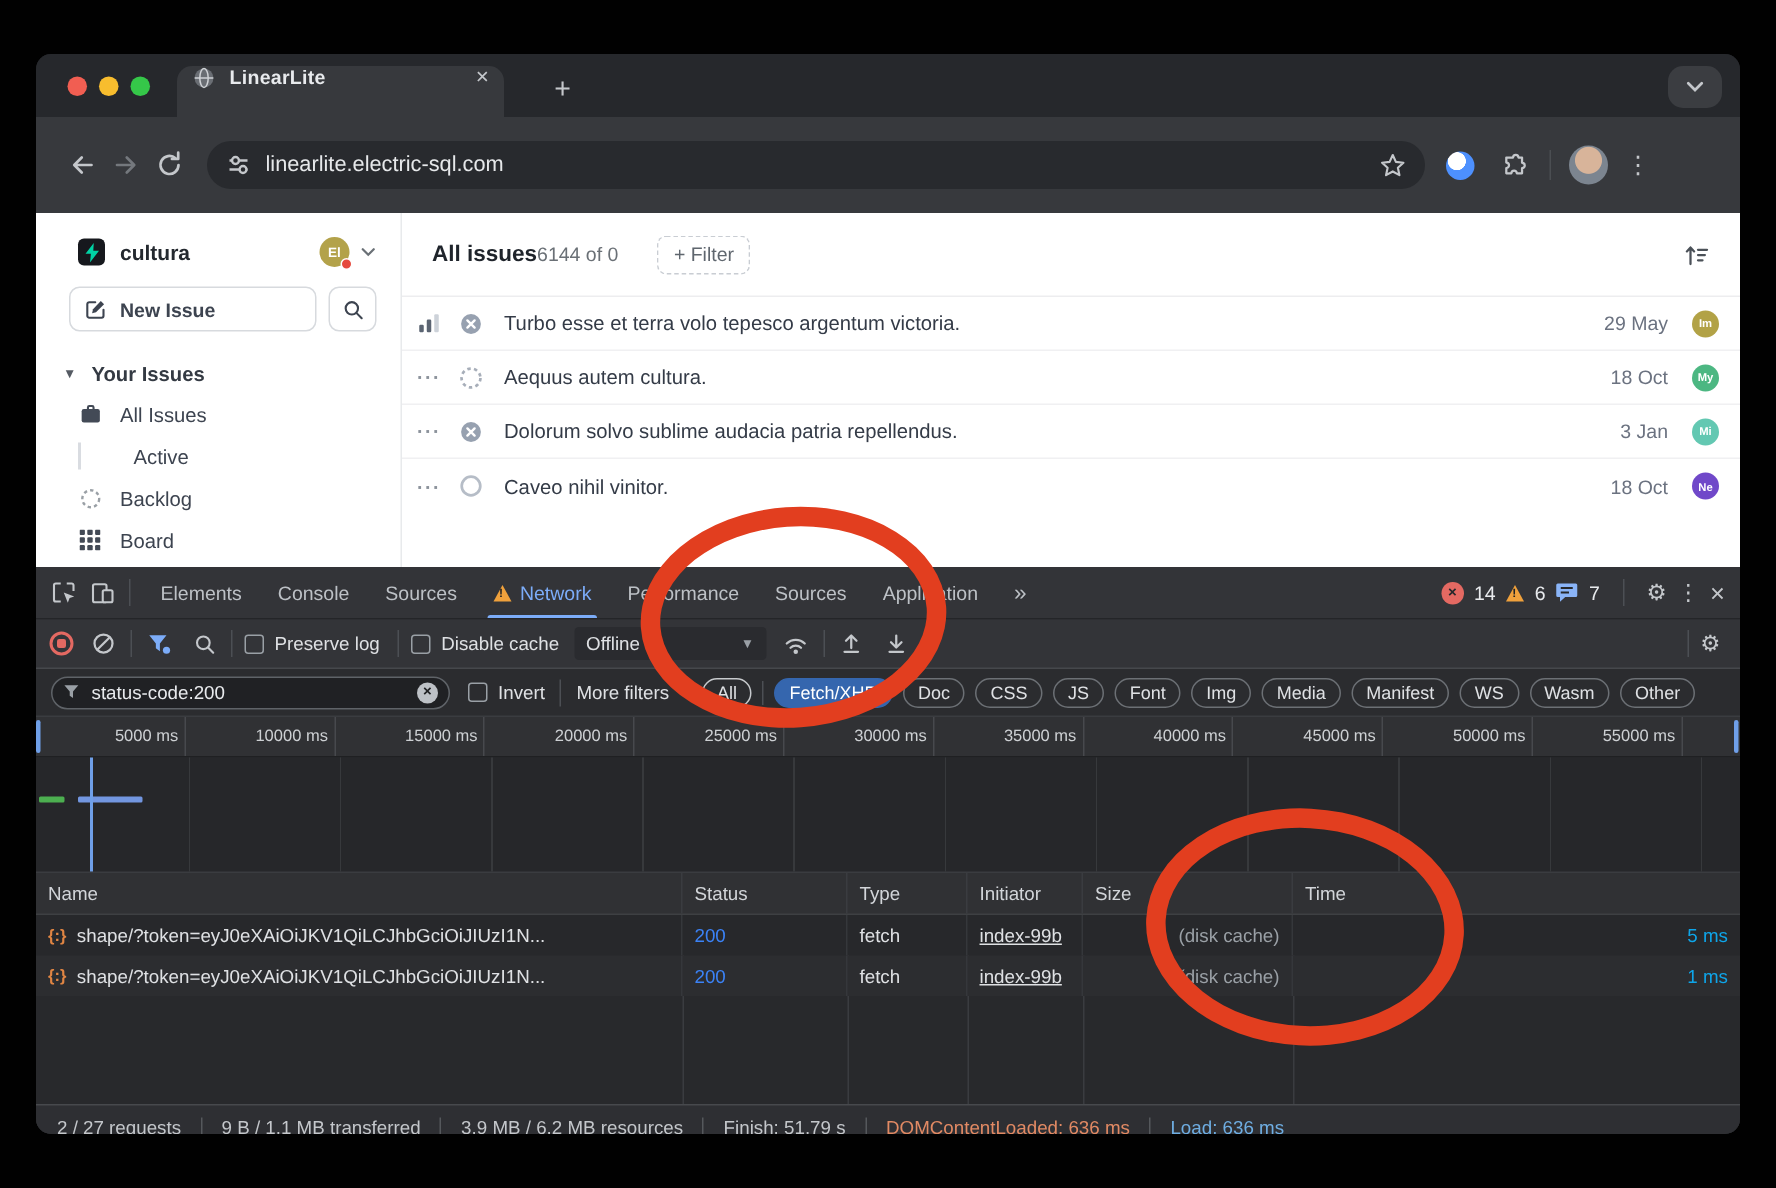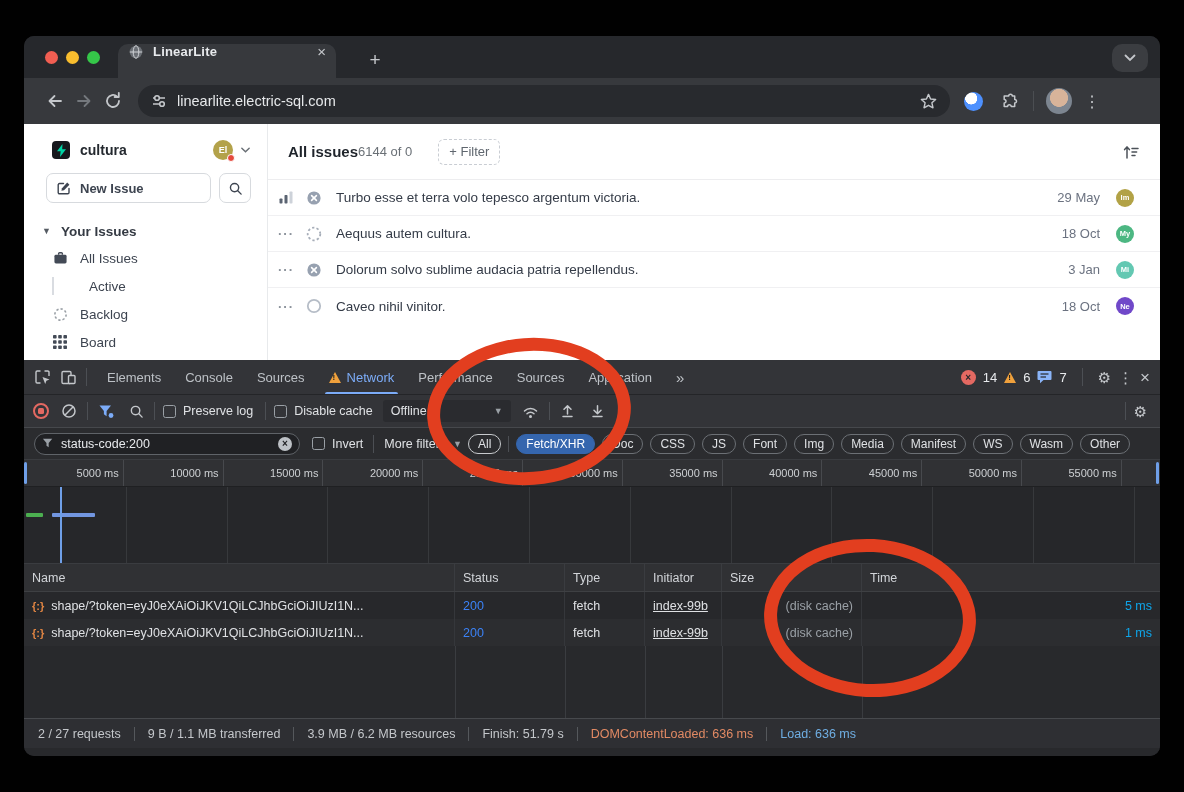--- a/index.html
+++ b/index.html
@@ -17,21 +17,21 @@
          border-radius:10px 10px 0 0; display:flex; align-items:flex-start; padding:0 10px;
          color:#e8eaed; font-size:13px;margin-top:40px; }
   .tab-title { margin-left:9px; flex:1; font-weight:600; letter-spacing:.2px; }
   .tab-close { color:#c4c7cb; font-size:15px; line-height:1; cursor:default; }
   .newtab { position:absolute; left:338px; bottom:5px; width:26px; height:26px; color:#c4c7cb;
             font-size:19px; display:flex; align-items:center; justify-content:center; }
   .tabsearch { position:absolute; right:12px; top:8px; width:36px; height:28px; background:#3b3d41;
                border-radius:10px; display:flex; align-items:center; justify-content:center; }
 
   
-  .toolbar { height:46px; background:#37393d; display:flex; align-items:center; padding:0 12px; }
+  .toolbar { height:64px; background:#37393d; display:flex; align-items:center; padding:0 12px; }
   .nav-ic { width:20px; height:20px; margin-left:9px; flex:none; }
   .urlpill { margin-left:15px; width:812px; height:32px; background:#282a2e; border-radius:16px;
              display:flex; align-items:center; padding:0 12px; }
   .url-text { margin-left:9px; color:#e6e8ea; font-size:14.5px; flex:1; }
   .tb-right { display:flex; align-items:center; margin-left:14px; }
   .ext-circle { width:19px; height:19px; border-radius:50%;
       background:radial-gradient(circle at 38% 34%, #ffffff 0 34%, #4d90fe 36% 100%); margin-right:16px; }
   .tb-sep { width:1px; height:20px; background:#4b4e52; margin:0 12px 0 14px; }
   .avatar-user { width:26px; height:26px; border-radius:50%;
       background:radial-gradient(circle at 50% 38%, #d8b49a 0 42%, #7c8590 45% 100%); }
@@ -74,21 +74,21 @@
   .iss-rows { border-top:1px solid #ededef; }
   .iss-row { height:36px; display:flex; align-items:center; padding:0 14px 0 8px;
              border-bottom:1px solid #f0f0f2; }
   .pri { width:20px; display:flex; justify-content:center; }
   .pri-dots { color:#8b929b; font-size:13px; letter-spacing:1px; font-weight:700; }
   .stat { width:20px; margin-left:8px; display:flex; justify-content:center; }
   .iss-text { margin-left:12px; font-size:13.5px; font-weight:500; color:#343b47; flex:1;
               white-space:nowrap; overflow:hidden; }
   .iss-date { width:58px; text-align:right; font-size:13px; color:#6b7280; margin-right:16px; }
   .iss-av { width:18px; height:18px; border-radius:50%; color:#fff; font-size:7.5px; font-weight:700;
-            display:flex; align-items:center; justify-content:center; margin-right:12px; }
+            display:flex; align-items:center; justify-content:center; }
   .av1{background:#b2a246;} .av2{background:#4cb782;} .av3{background:#63c8b2;}
   .av4{background:#4a5fc9;} .av5{background:#7048c9;}
 
   
   .devtools { height:396px; background:#28292c; color:#c4c7cb; font-size:12.5px; position:relative; }
   .dt-tabbar { height:35px; background:#333438; display:flex; align-items:center;
                border-bottom:1px solid #242528; }
   .dt-ic { width:20px; height:20px; display:flex; align-items:center; justify-content:center; flex:none; }
   .dt-sep { width:1px; height:18px; background:#4c4f54; margin:0 8px; flex:none; }
   .dt-tab { padding:0 12px; height:100%; display:flex; align-items:center; font-size:13px;

